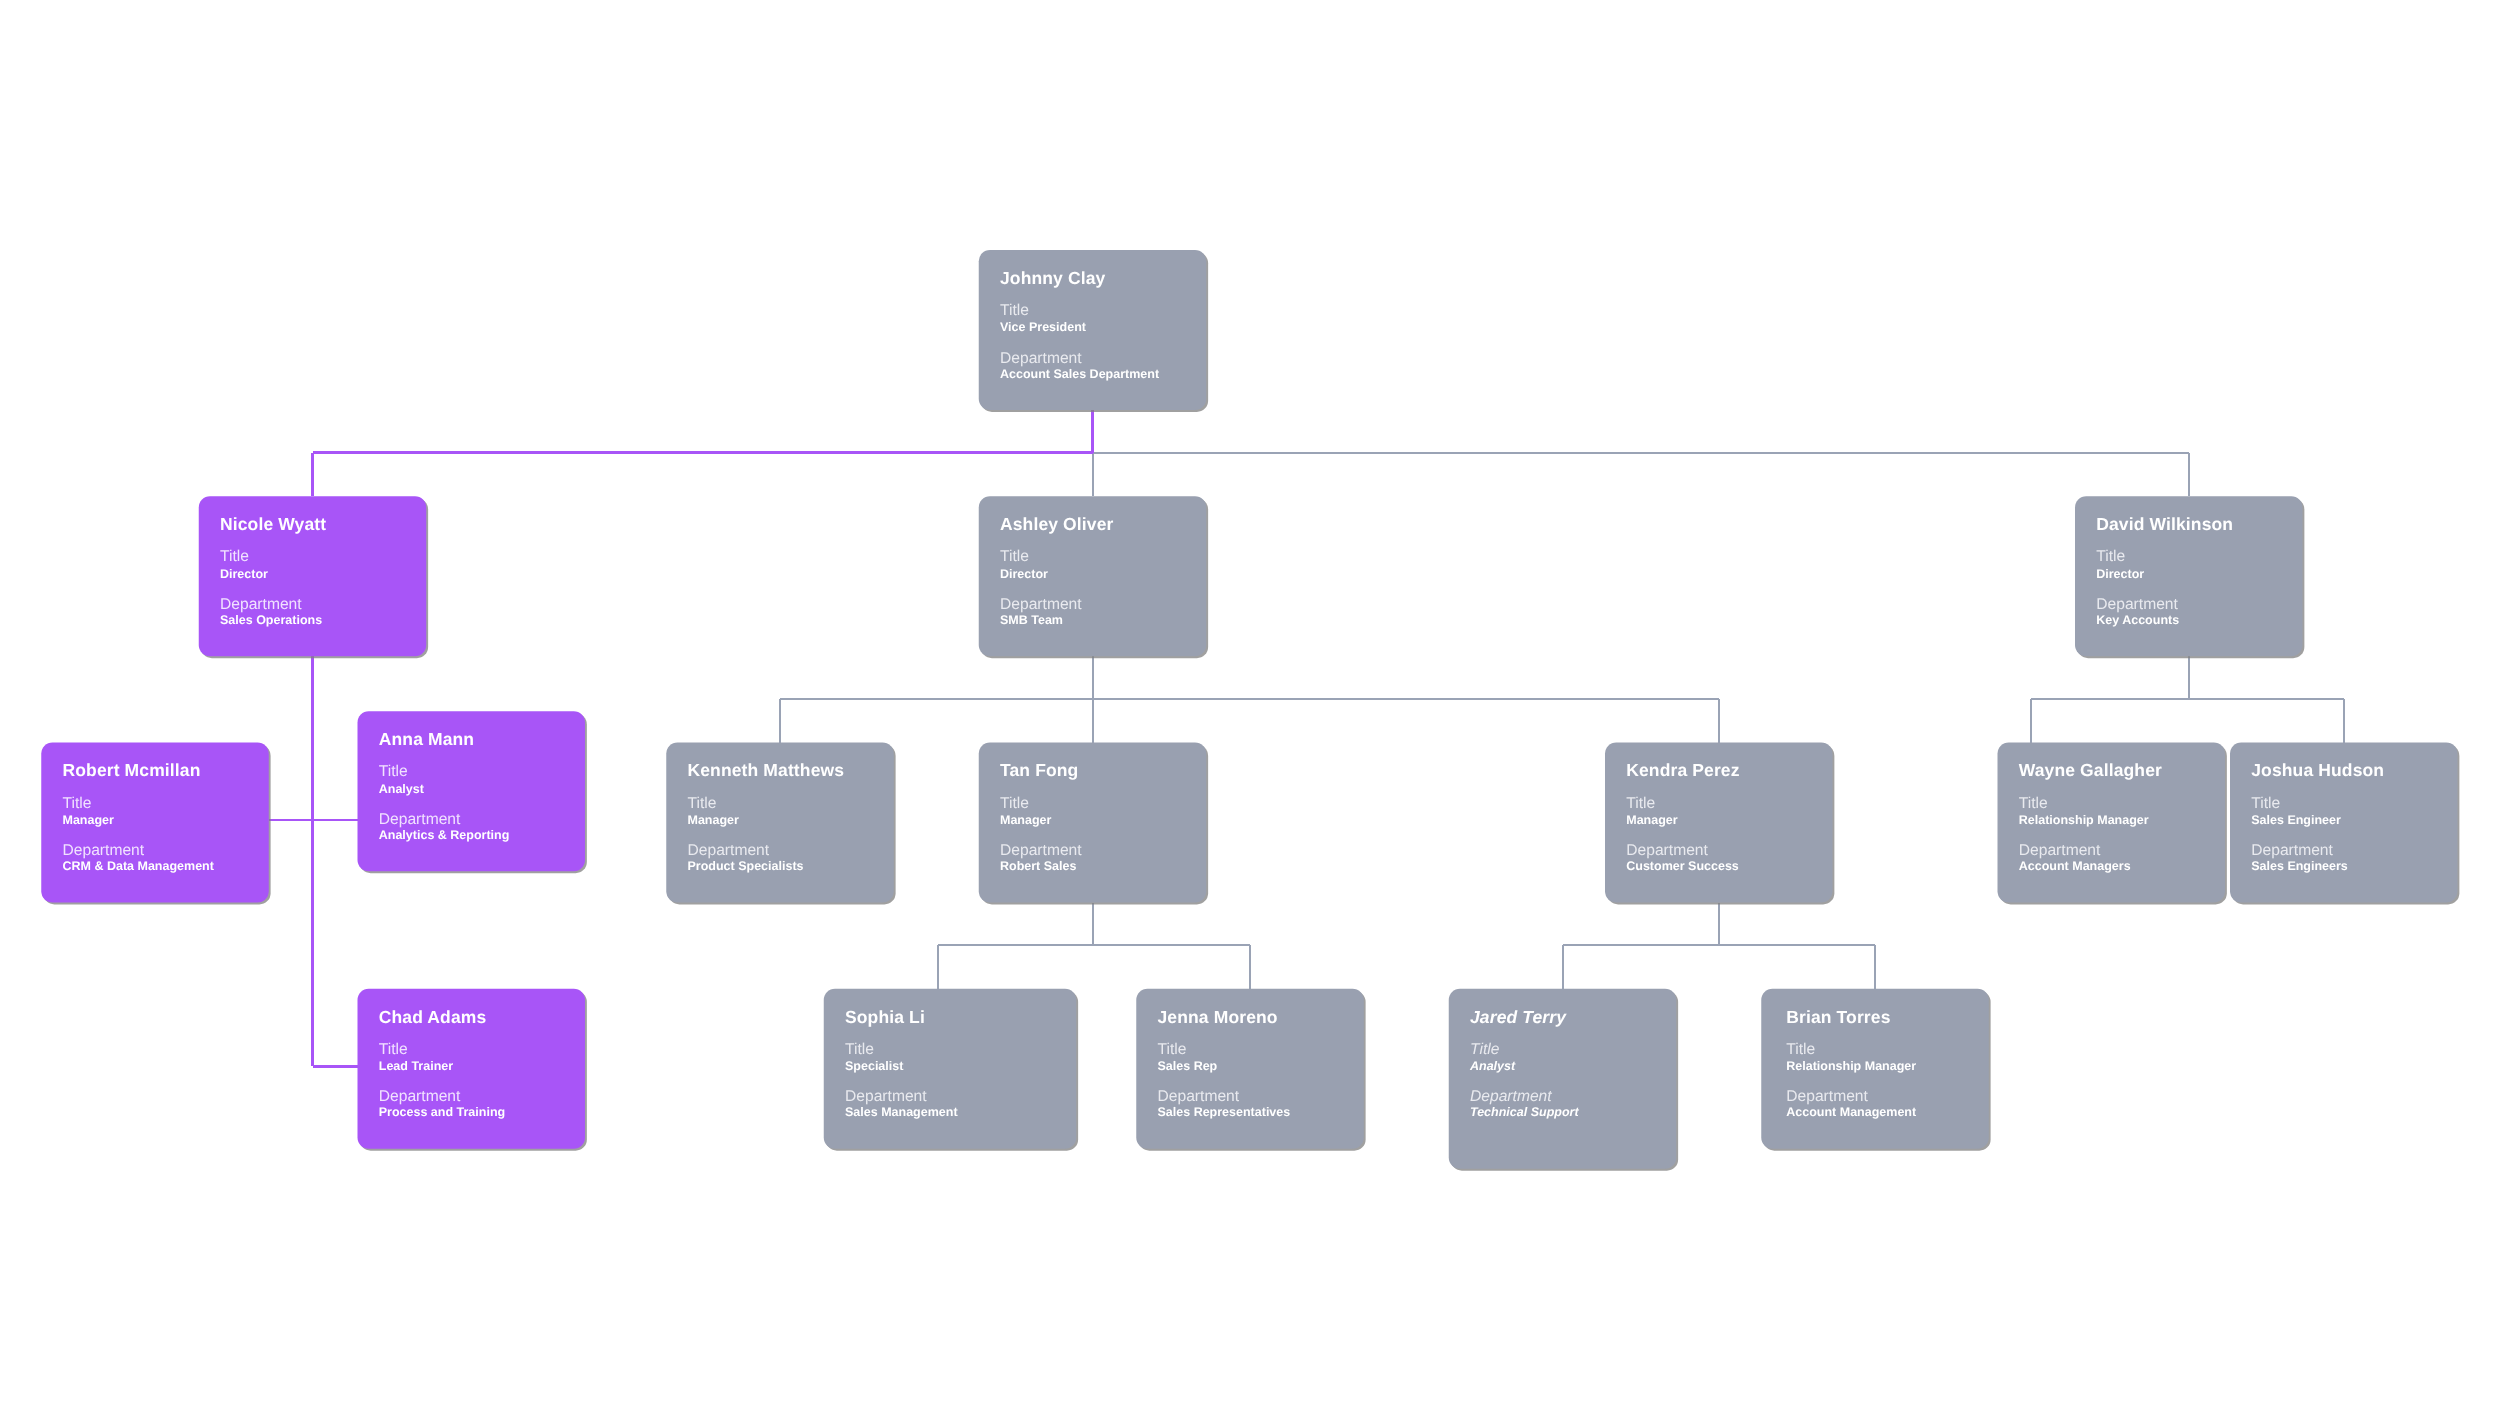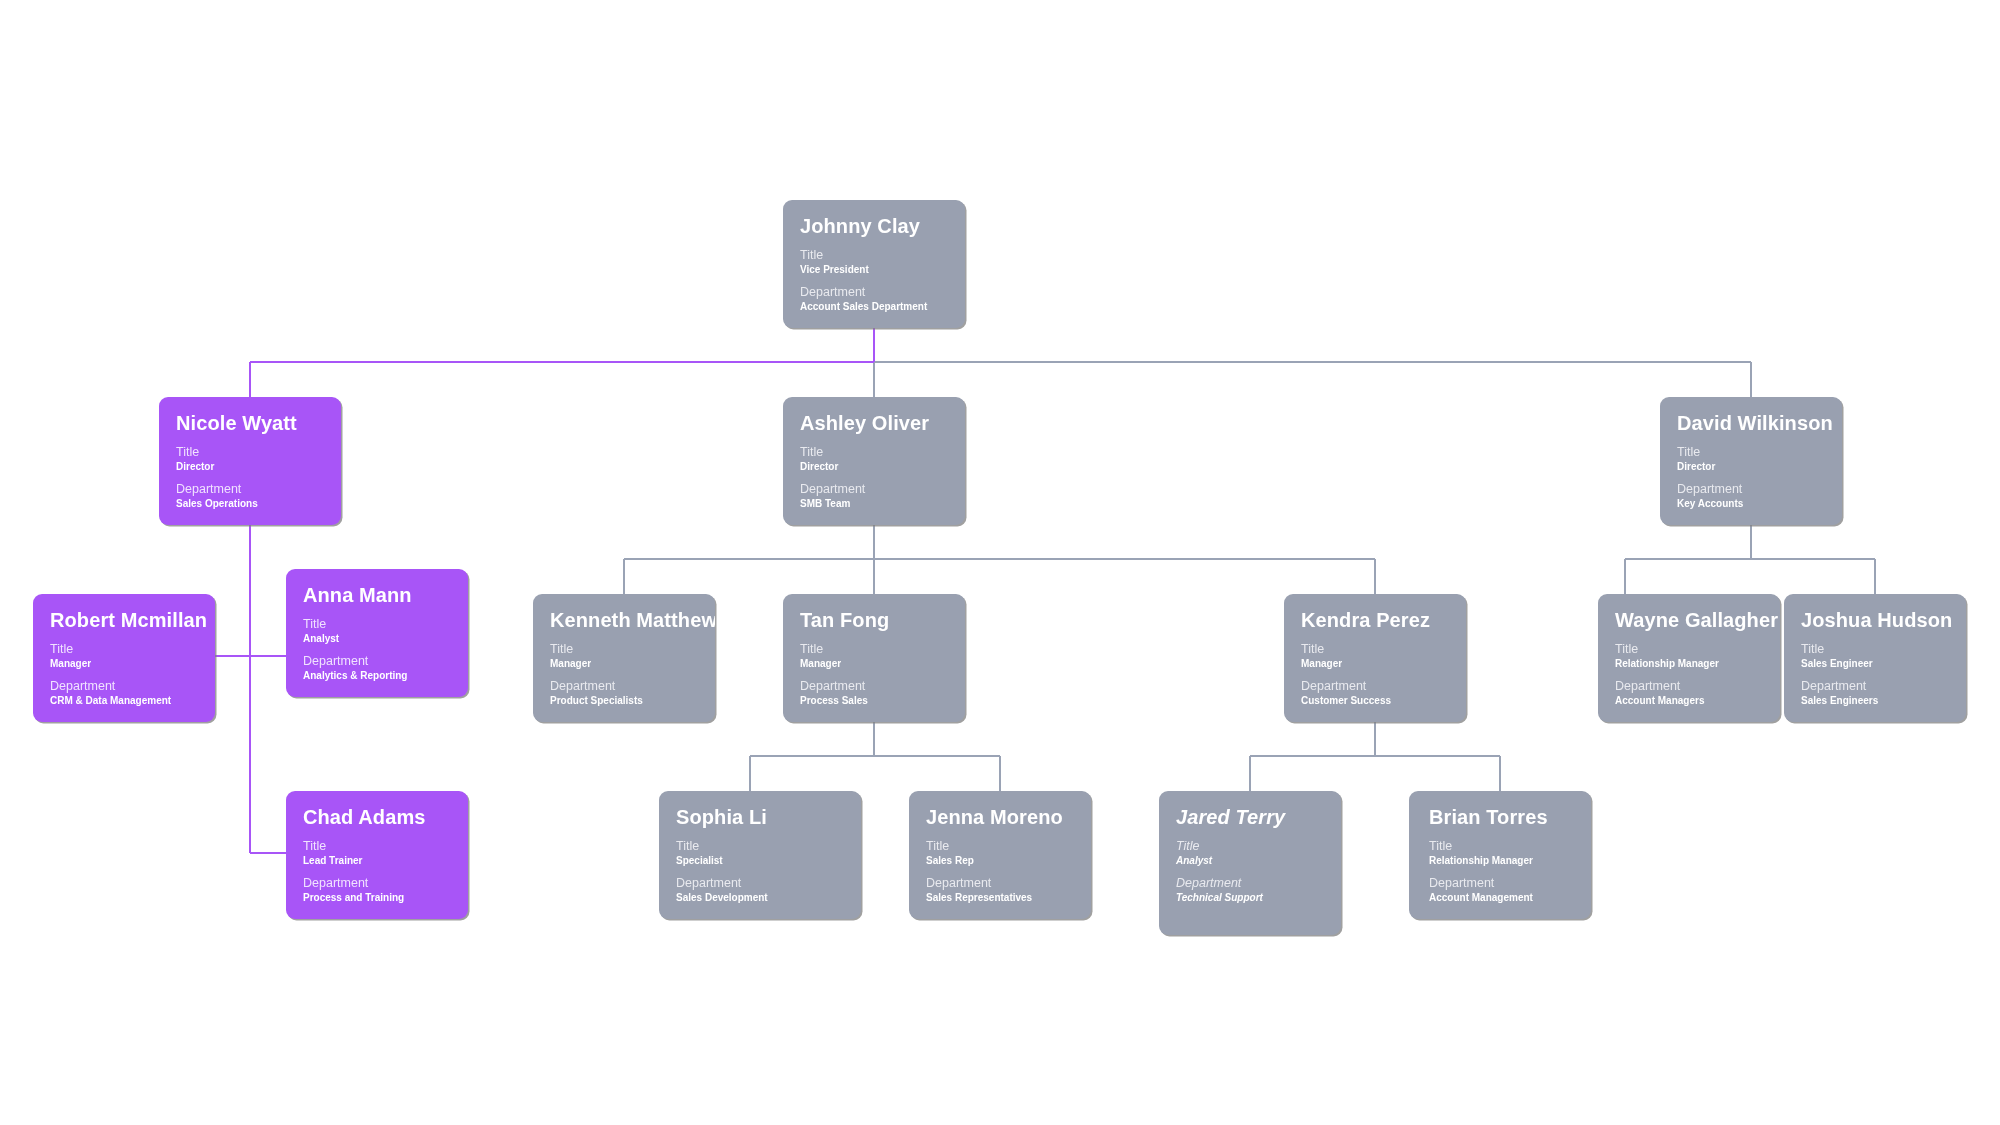--- a/index.html
+++ b/index.html
@@ -39,21 +39,21 @@
     box-sizing: border-box;
     border-radius: 9px;
     padding: 15px 17px 13px 17px;
     box-shadow: 1.5px 1.5px 0 0 rgba(128,128,128,0.75);
     overflow: hidden;
   }
   .node-card.gray  { background: #99a0b0; }
   .node-card.purple{ background: #a855f7; }
 
   .node-name {
-    font-size: 20px;
+    font-size: 14px;
     font-weight: bold;
     color: #ffffff;
     line-height: 1.1;
     letter-spacing: 0.1px;
     margin: 0 0 11px 0;
     white-space: nowrap;
   }
   .field-block { margin-bottom: 9px; }
   .field-block:last-child { margin-bottom: 0; }
   .field-label {
@@ -198,21 +198,21 @@
         </div>
       </div>
       <div class="node-card gray" style="left: 783px; top: 594px; width: 182px; height: 128px;">
         <div class="node-name">Tan Fong</div>
         <div class="field-block">
           <div class="field-label">Title</div>
           <div class="field-value">Manager</div>
         </div>
         <div class="field-block">
           <div class="field-label">Department</div>
-          <div class="field-value">Process Sales</div>
+          <div class="field-value">Robert Sales</div>
         </div>
       </div>
       <div class="node-card gray" style="left: 1284px; top: 594px; width: 182px; height: 128px;">
         <div class="node-name">Kendra Perez</div>
         <div class="field-block">
           <div class="field-label">Title</div>
           <div class="field-value">Manager</div>
         </div>
         <div class="field-block">
           <div class="field-label">Department</div>
@@ -253,21 +253,21 @@
         </div>
       </div>
       <div class="node-card gray" style="left: 659px; top: 791px; width: 202px; height: 128px;">
         <div class="node-name">Sophia Li</div>
         <div class="field-block">
           <div class="field-label">Title</div>
           <div class="field-value">Specialist</div>
         </div>
         <div class="field-block">
           <div class="field-label">Department</div>
-          <div class="field-value">Sales Development</div>
+          <div class="field-value">Sales Management</div>
         </div>
       </div>
       <div class="node-card gray" style="left: 909px; top: 791px; width: 182px; height: 128px;">
         <div class="node-name">Jenna Moreno</div>
         <div class="field-block">
           <div class="field-label">Title</div>
           <div class="field-value">Sales Rep</div>
         </div>
         <div class="field-block">
           <div class="field-label">Department</div>

